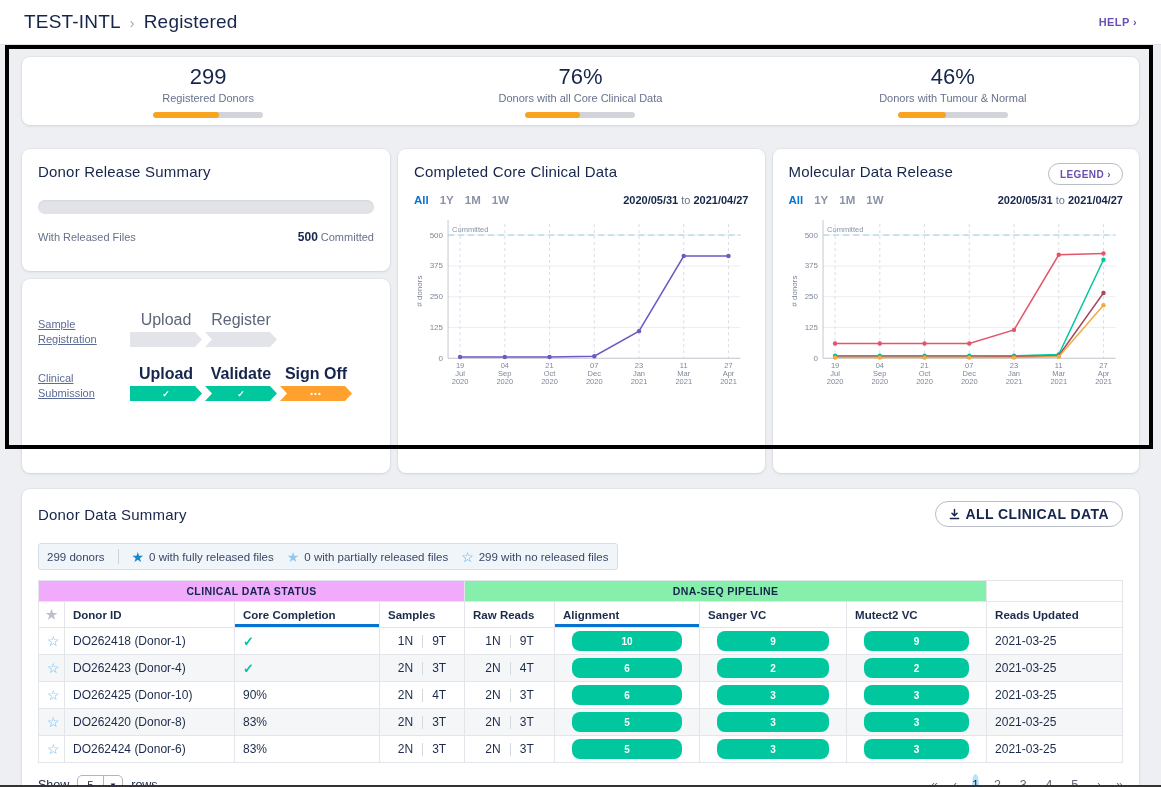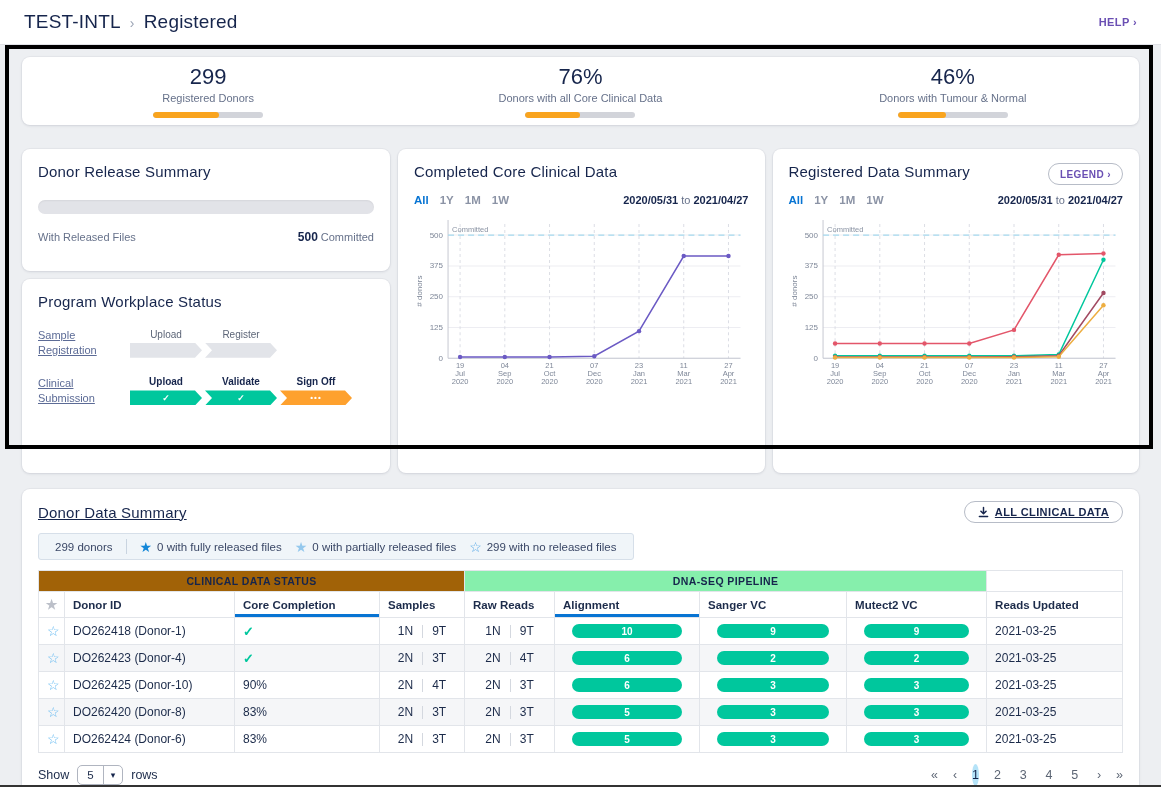--- a/index.html
+++ b/index.html
@@ -56,21 +56,21 @@
   .release-bar-fill { height: 100%; background: #1387d8; border-radius: 7px; }
   .release-footer { display: flex; justify-content: space-between; align-items: baseline; font-size: 11px; color: #66718a; }
   .release-committed b { color: #16254c; font-size: 12px; font-weight: 700; margin-right: 3px; }
 
   
   .workplace-card { flex: 1; }
   .wp-row { display: flex; align-items: flex-end; gap: 12px; margin-top: 18px; }
   .wp-link { width: 80px; font-size: 11px; color: #5c6b96; text-decoration: underline; line-height: 1.35; cursor: pointer; display: inline-block; }
   .steps { display: flex; gap: 3px; }
   .step { width: 72px; display: flex; flex-direction: column; align-items: center; }
-  .step-label { font-size: 10px; color: #5d6678; margin-bottom: 3px; white-space: nowrap; text-align: right; }
+  .step-label { font-size: 16px; color: #5d6678; margin-bottom: 3px; white-space: nowrap; text-align: right; }
   .wp-row.bold-labels .step-label { font-weight: 700; color: #16254c; }
   .chevron {
     width: 100%; height: 15px; display: flex; align-items: center; justify-content: center;
     clip-path: polygon(0 0, calc(100% - 7px) 0, 100% 50%, calc(100% - 7px) 100%, 0 100%, 7px 50%);
     font-size: 9px; font-weight: 700; color: #fff;
   }
   .chevron.first { clip-path: polygon(0 0, calc(100% - 7px) 0, 100% 50%, calc(100% - 7px) 100%, 0 100%); }
   .chevron.pending { background: #e2e4e9; }
   .chevron.done { background: #00c79d; }
   .chevron.progress { background: #fea12e; letter-spacing: 1px; font-size: 8px; }
@@ -86,58 +86,58 @@
   .range-row { display: flex; justify-content: space-between; align-items: center; margin: 9px 0 2px; }
   .tabs { display: flex; gap: 11px; font-size: 11.5px; font-weight: 700; color: #8b93a5; }
   .tab { cursor: pointer; }
   .tab.active { color: #0774d3; }
   .dates { font-size: 11px; font-weight: 700; color: #16254c; }
   .dates .to { color: #66718a; font-weight: 400; margin: 16px 3px; }
   .chart-svg { width: 100%; display: block; margin-top: 2px; }
 
   
   .donor-card { padding: 12px 16px 12px; }
-  .donor-head { display: flex; justify-content: space-between; align-items: center; margin-bottom: 10px; text-decoration: underline; }
+  .donor-head { display: flex; justify-content: space-between; align-items: center; margin-bottom: 16px; }
   .dl-btn {
-    display: inline-flex; gap: 6px;
+    display: inline-flex; align-items: center; gap: 6px;
     border: 1px solid #b7bcc7; border-radius: 14px; background: #fff;
-    padding: 4px 13px; font-size: 11px; font-weight: 700; color: #16254c;
+    padding: 4px 13px; font-size: 14px; font-weight: 700; color: #16254c;
     letter-spacing: .4px; cursor: pointer; font-family: inherit;
   }
   .filter-wrap { margin-bottom: 10px; }
   .filter-bar {
     display: inline-flex; align-items: center; gap: 13px;
     background: #f0f5f9; border: 1px solid #d6dfe9; border-radius: 3px;
-    padding: 5px 16px; font-size: 11.5px; color: #3a4766;
+    padding: 5px 8px; font-size: 11.5px; color: #3a4766;
   }
   .vdiv { width: 1px; height: 15px; background: #c9d4e0; }
   .f-item { display: inline-flex; align-items: center; gap: 5px; cursor: pointer; }
   .star-full { color: #1387d8; font-size: 14px; line-height: 1; }
   .star-half { color: #94c8ed; font-size: 14px; line-height: 1; }
   .star-out  { color: #57a8e7; font-size: 14px; line-height: 1; }
 
   table { width: 100%; border-collapse: collapse; table-layout: fixed; font-size: 12px; color: #1c2b4a; }
   th, td { border: 1px solid #e2e5ea; }
   .group-row th { padding: 4px 2px; font-size: 10.5px; font-weight: 700; letter-spacing: .4px; text-align: center; color: #16254c; }
-  .g-clinical { background: #a16207; }
+  .g-clinical { background: #f0abfc; }
   .g-dnaseq  { background: #86efac; }
   .g-empty   { background: #fff; }
   .cols-row th { background: #fff; padding: 5px 8px; text-align: left; font-weight: 700; font-size: 11.5px; height: 26px; }
   .cols-row th.sorted { box-shadow: inset 0 -3px 0 #0774d3; }
   .cols-row th.star-col { text-align: center; color: #bcc0c9; font-size: 13px; padding: 3px 0; }
   tbody td { padding: 3px 8px; height: 27px; }
   tbody tr:nth-child(even) { background: #f5f6f8; }
   .star-cell { text-align: center; }
   .row-star { color: #63b9f1; font-size: 14px; cursor: pointer; }
   .core-val.check { color: #00c79d; font-weight: 700; font-size: 13px; }
   .pair-cell { }
   .pair { display: flex; align-items: center; justify-content: center; gap: 9px; }
   .pair .pdiv { width: 1px; height: 13px; background: #d4d8df; }
   .pill {
-    height: 14px; width: 86%; margin: 0 auto; border-radius: 8px; background: #00c79d;
+    height: 20px; width: 86%; margin: 0 auto; border-radius: 8px; background: #00c79d;
     color: #fff; font-size: 10px; font-weight: 700;
     display: flex; align-items: center; justify-content: center; cursor: pointer;
   }
   .updated-cell { color: #1c2b4a; }
 
   .table-footer { display: flex; justify-content: space-between; align-items: center; margin-top: 11px; font-size: 12.5px; color: #1c2b4a; gap: 42px; }
   .show-rows { display: flex; align-items: center; gap: 8px; }
   .select { display: inline-flex; align-items: stretch; border: 1px solid #b0b5c0; border-radius: 5px; overflow: hidden; background: #fff; cursor: pointer; }
   .select .val { padding: 3px 9px; font-size: 11.5px; }
   .select .chev { padding: 3px 7px; border-left: 1px solid #b0b5c0; font-size: 9px; display: flex; align-items: center; color: #16254c; }
@@ -202,21 +202,20 @@
           </div>
           <div class="release-footer">
             <span>With Released Files</span>
             <span class="release-committed">
               <b>500</b><span>Committed</span>
             </span>
           </div>
         </div>
 
         <div class="card card-pad workplace-card">
-          <div class="card-title">Program Workplace Status</div>
 
           <div class="wp-row">
             <a class="wp-link">Sample Registration</a>
             <div class="steps">
               <div class="step">
                 <div class="step-label">Upload</div>
                 <div class="chevron first pending">
                     <span></span>
                   </div>
               </div>
@@ -306,21 +305,21 @@
             <circle cx="135.33333333333331" cy="146.77064220183487" r="2.2" fill="#6b5ac4"></circle>
             <circle cx="180" cy="146.03302752293578" r="2.2" fill="#6b5ac4"></circle>
             <circle cx="224.66666666666666" cy="120.95412844036697" r="2.2" fill="#6b5ac4"></circle>
             <circle cx="269.33333333333337" cy="45.96330275229358" r="2.2" fill="#6b5ac4"></circle>
             <circle cx="314" cy="45.96330275229358" r="2.2" fill="#6b5ac4"></circle>
           </svg>
       </div>
 
       <div class="card chart-card">
         <div class="chart-head">
-          <div class="card-title">Registered Data Summary</div>
+          <div class="card-title">Molecular Data Release</div>
           <button class="legend-btn">LEGEND ›</button>
         </div>
         <div class="range-row">
           <div class="tabs">
             <span class="tab active">All</span>
             <span class="tab">1Y</span>
             <span class="tab">1M</span>
             <span class="tab">1W</span>
           </div>
           <div class="dates">

